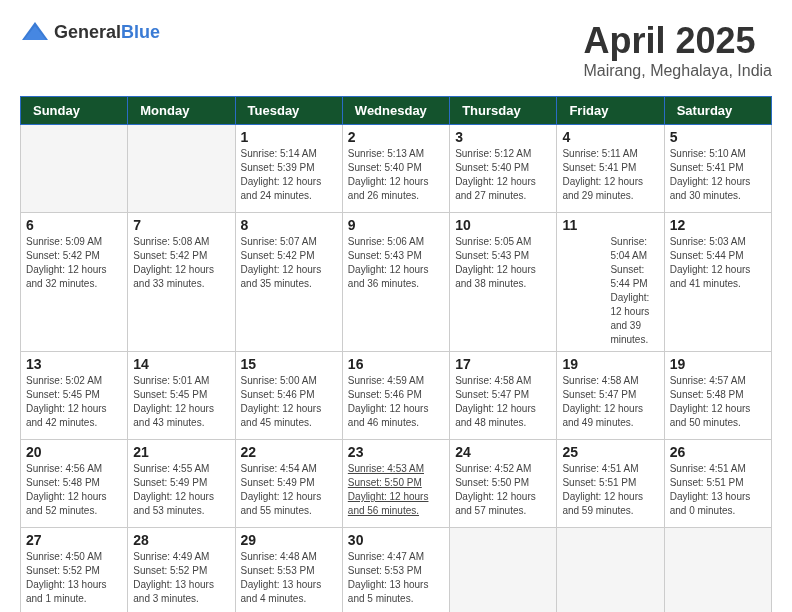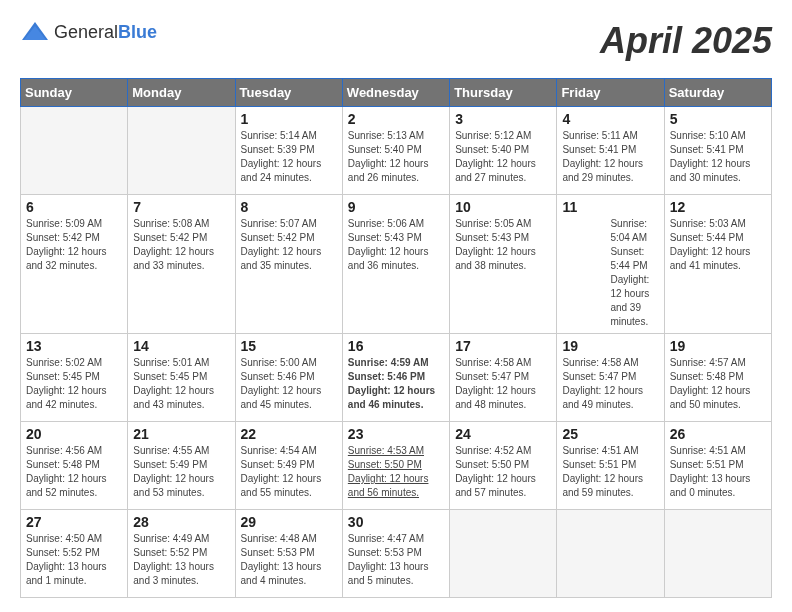--- a/index.html
+++ b/index.html
@@ -16,55 +16,54 @@
       align-items: flex-start;
       margin-bottom: 16px;
     }
     .logo {
       display: flex;
       align-items: center;
       gap: 4px;
     }
     .logo-text-general {
       font-size: 18px;
-      font-weight: normal;
+      font-weight: bold;
       color: #333;
     }
     .logo-text-blue {
       font-size: 18px;
       font-weight: bold;
       color: #3a7bd5;
     }
     .logo-icon {
       width: 30px;
       height: 24px;
     }
     .title-area {
-      font-style: italic;
     }
     .month-title {
       font-size: 36px;
       font-weight: bold;
       color: #333;
     }
     .location-title {
       font-size: 16px;
       color: #555;
     }
     table {
       width: 100%;
       border-collapse: collapse;
       table-layout: fixed;
     }
     th {
-      background-color: #737373;
+      background-color: #14532d;
       color: white;
       font-size: 13px;
       font-weight: bold;
-      padding: 6px 4px;
+      padding: 6px 12px;
       text-align: left;
       border: 1px solid #2a6bc5;
     }
     td {
       border: 1px solid #ccc;
       vertical-align: top;
       padding: 4px 5px;
       font-size: 10.5px;
       color: #333;
       height: 88px;
@@ -94,20 +93,21 @@
     <svg class="logo-icon" viewBox="0 0 30 24" xmlns="http://www.w3.org/2000/svg">
       <polygon points="15,2 28,20 2,20" fill="#3a7bd5"></polygon>
       <polygon points="15,6 26,20 4,20" fill="#5a9bf5" opacity="0.4"></polygon>
     </svg>
     <div>
       <span class="logo-text-general">General</span><span class="logo-text-blue">Blue</span>
     </div>
   </div>
   <div class="title-area">
     <div class="month-title">April 2025</div>
+    <div class="location-title">Mairang, Meghalaya, India</div>
   </div>
 </div>
 
 <table>
   <thead>
     <tr>
     <th>Sunday</th>
         <th>Monday</th>
         <th>Tuesday</th>
         <th>Wednesday</th>
@@ -224,21 +224,21 @@
         </td>
         <td>
           <span class="day-number">15</span>
           <div class="day-info" style="white-space: pre-line;">Sunrise: 5:00 AM
 Sunset: 5:46 PM
 Daylight: 12 hours
 and 45 minutes.</div>
         </td>
         <td>
           <span class="day-number">16</span>
-          <div class="day-info" style="white-space: pre-line; font-weight: bold;">Sunrise: 4:59 AM
+          <div class="day-info" style="white-space: pre-line;">Sunrise: 4:59 AM
 Sunset: 5:46 PM
 Daylight: 12 hours
 and 46 minutes.</div>
         </td>
         <td>
           <span class="day-number">17</span>
           <div class="day-info" style="white-space: pre-line;">Sunrise: 4:58 AM
 Sunset: 5:47 PM
 Daylight: 12 hours
 and 48 minutes.</div>

